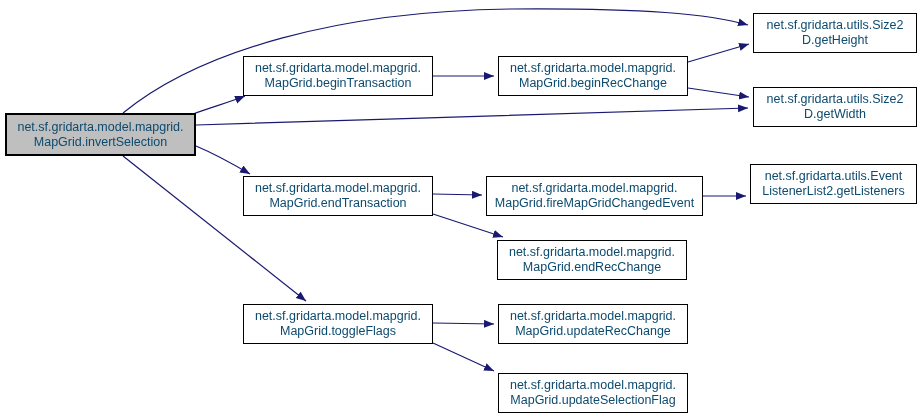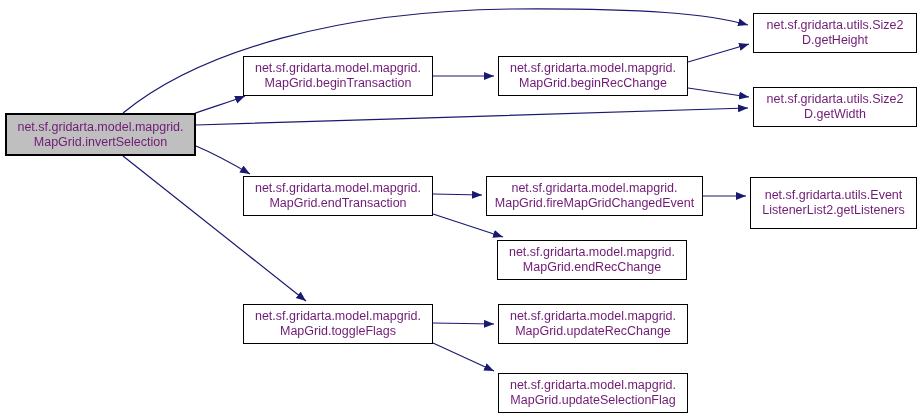--- a/index.html
+++ b/index.html
@@ -19,21 +19,21 @@
   .edge {
     stroke: #191970;
     stroke-width: 1.2;
     fill: none;
   }
   .node {
     position: absolute;
     box-sizing: border-box;
     border: 1px solid #000000;
     background: #ffffff;
-    color: #701a75;
+    color: #0c4a6e;
     font-size: 12.5px;
     line-height: 15px;
     display: flex;
     align-items: center;
     justify-content: center;
     text-align: center;
     white-space: pre-line;
     cursor: pointer;
   }
   .node.root {
@@ -82,21 +82,21 @@
 
   <div class="node" style="left:753px; top:87px; width:164px; height:40px;">net.sf.gridarta.utils.Size2
 D.getWidth</div>
 
   <div class="node" style="left:243px; top:176px; width:190px; height:40px;">net.sf.gridarta.model.mapgrid.
 MapGrid.endTransaction</div>
 
   <div class="node" style="left:486px; top:176px; width:217px; height:40px;">net.sf.gridarta.model.mapgrid.
 MapGrid.fireMapGridChangedEvent</div>
 
-  <div class="node" style="left:750px; top:177px; width:167px; height:52px;">net.sf.gridarta.utils.Event
+  <div class="node" style="left:750px; top:164px; width:167px; height:40px;">net.sf.gridarta.utils.Event
 ListenerList2.getListeners</div>
 
   <div class="node" style="left:497px; top:240px; width:190px; height:40px;">net.sf.gridarta.model.mapgrid.
 MapGrid.endRecChange</div>
 
   <div class="node" style="left:243px; top:304px; width:190px; height:40px;">net.sf.gridarta.model.mapgrid.
 MapGrid.toggleFlags</div>
 
   <div class="node" style="left:498px; top:304px; width:190px; height:40px;">net.sf.gridarta.model.mapgrid.
 MapGrid.updateRecChange</div>

